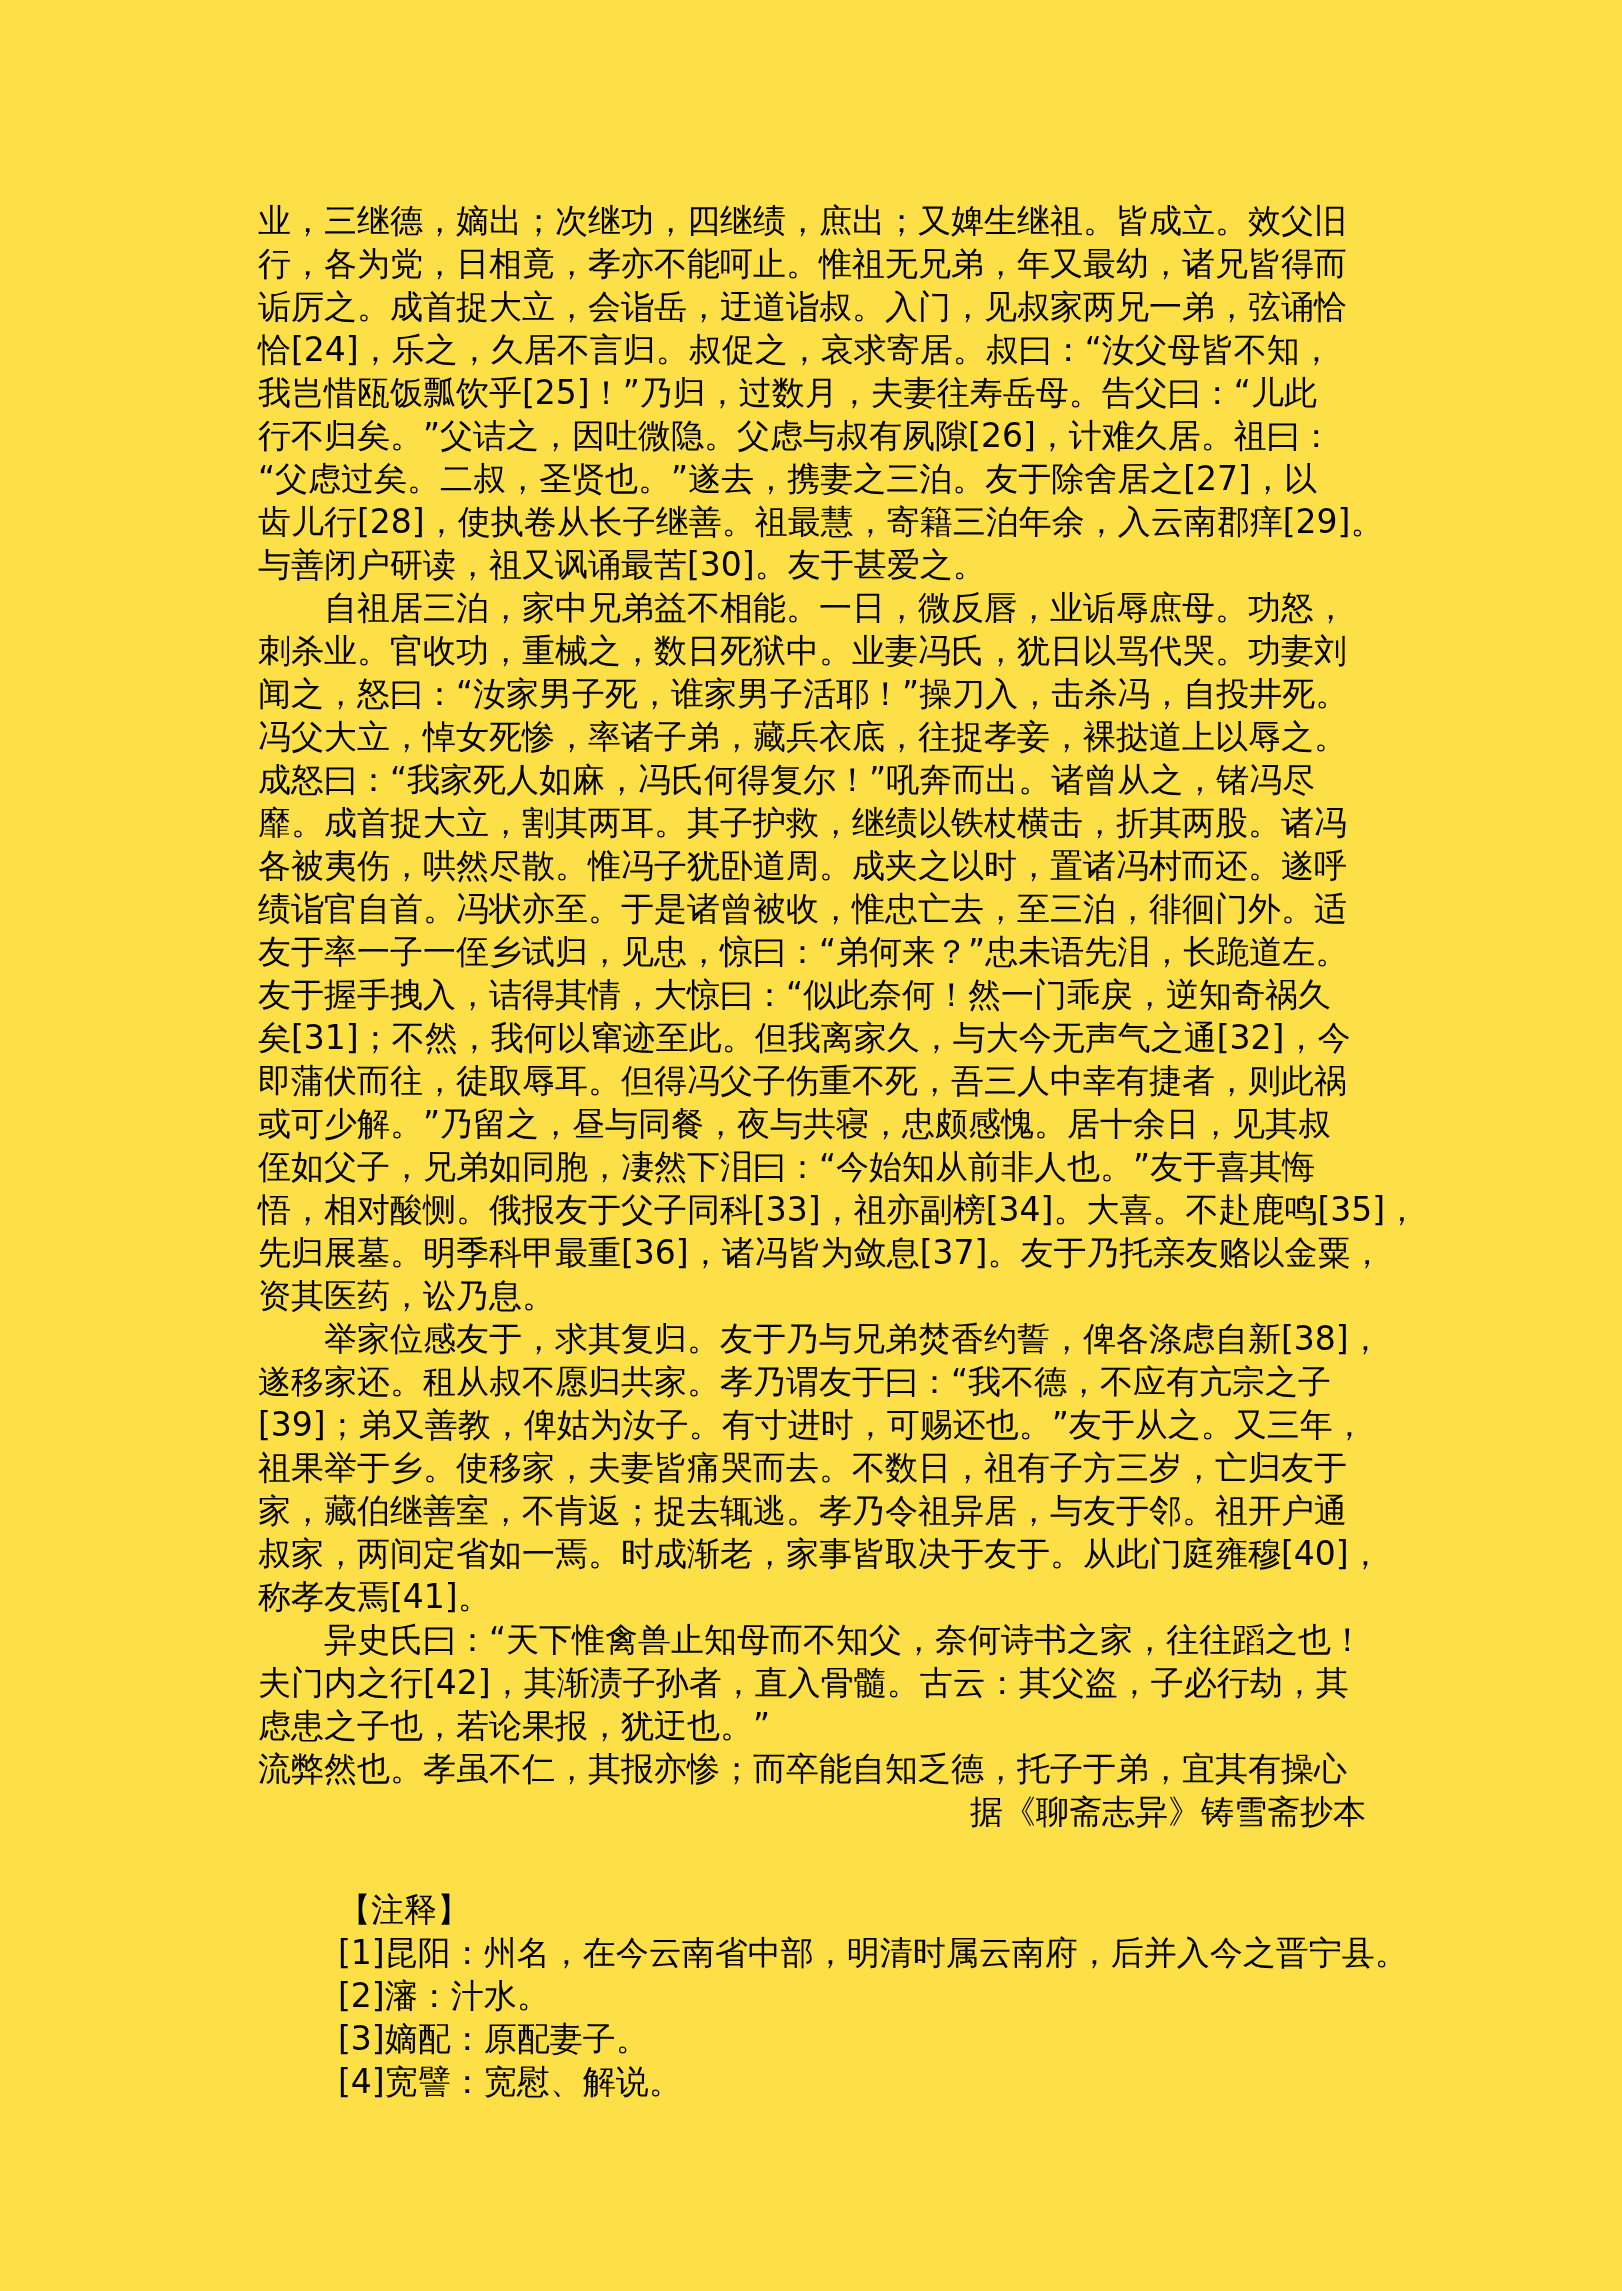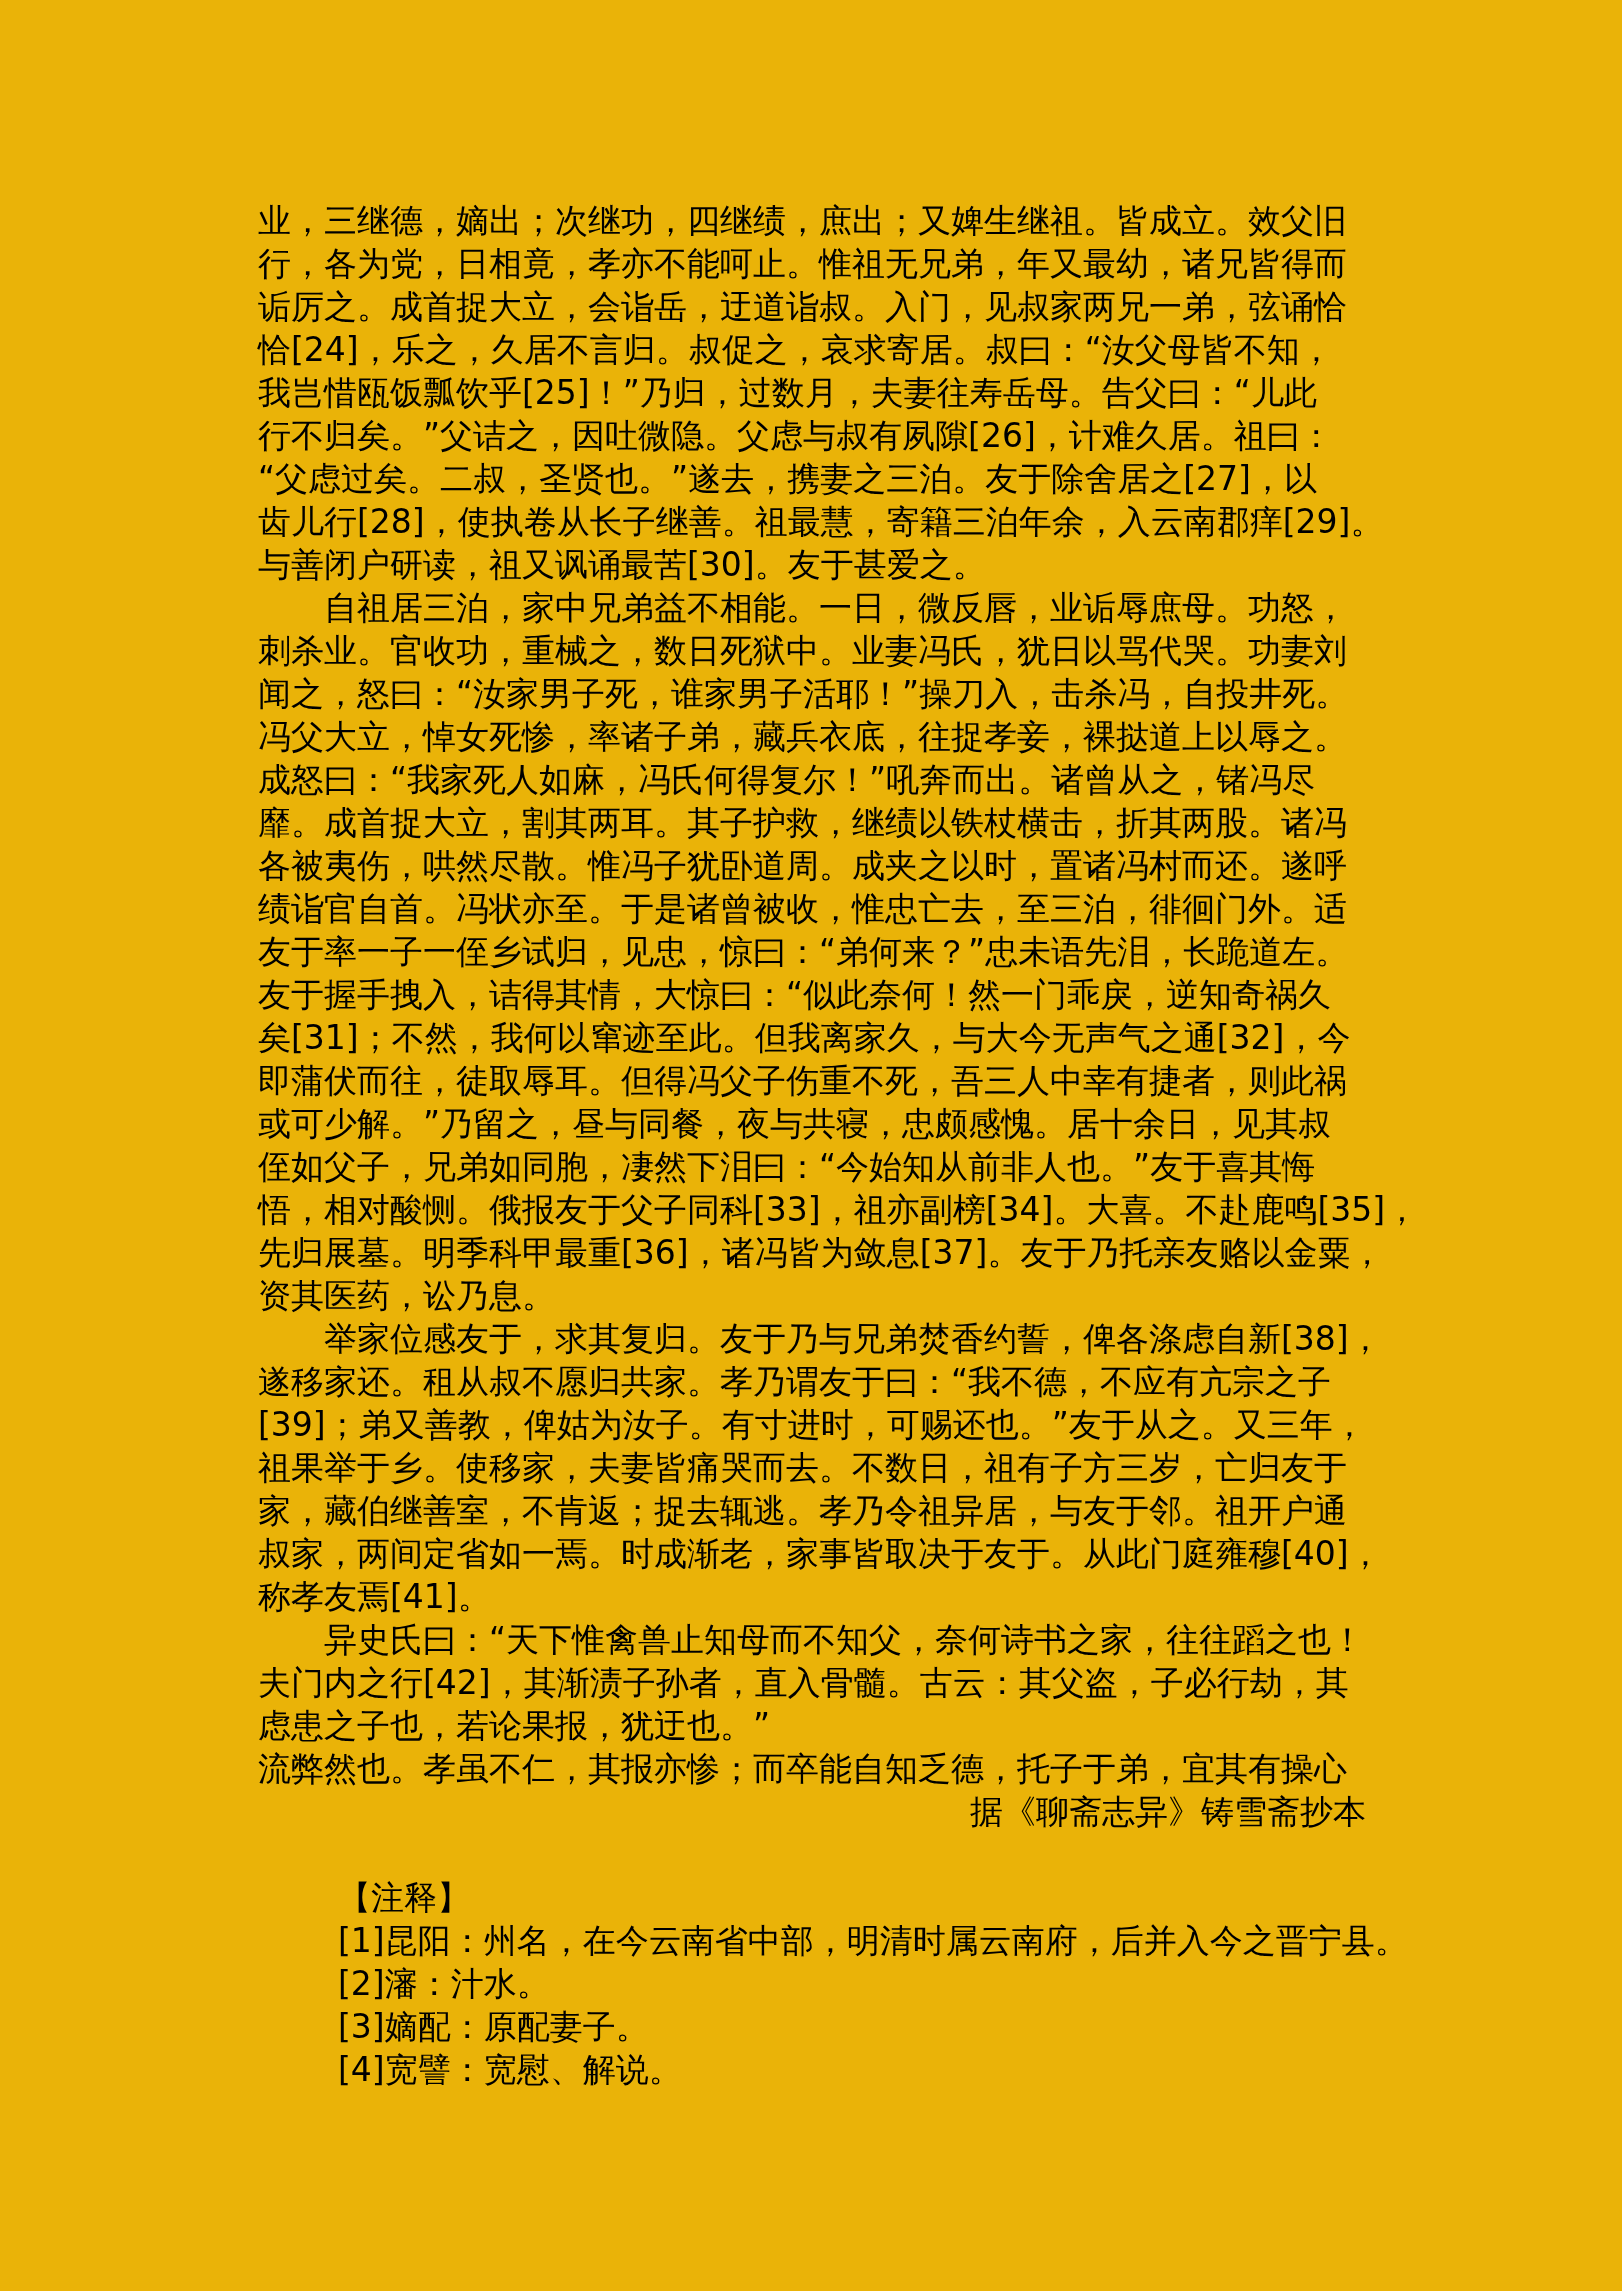--- a/index.html
+++ b/index.html
@@ -12,21 +12,21 @@
     background: #ffffff;
     position: relative;
     font-family: "DejaVu Sans", sans-serif;
     color: #000000;
   }
   .page {
     position: absolute;
     left: 0; top: 0;
     width: 1622px;
     height: 2292px;
-    background: #eab308;
+    background: #fde047;
     overflow: hidden;
   }
   .text-block {
     position: absolute;
     left: 258px;
     top: 199px;
     width: 1108px;
     font-size: 33px;
     line-height: 43px;
     color: #000000;
@@ -36,21 +36,21 @@
     height: 43px;
     white-space: nowrap;
     overflow: visible;
   }
   .attribution-line {
     height: 43px;
     text-align: right;
     white-space: nowrap;
   }
   .notes-block {
-    margin-top: 43px; 
+    margin-top: 55px; 
   }
   .notes-block .line {
     padding-left: 80px; 
   }
 </style>
 </head>
 <body>
 
 <div class="page">
   <div class="text-block">

